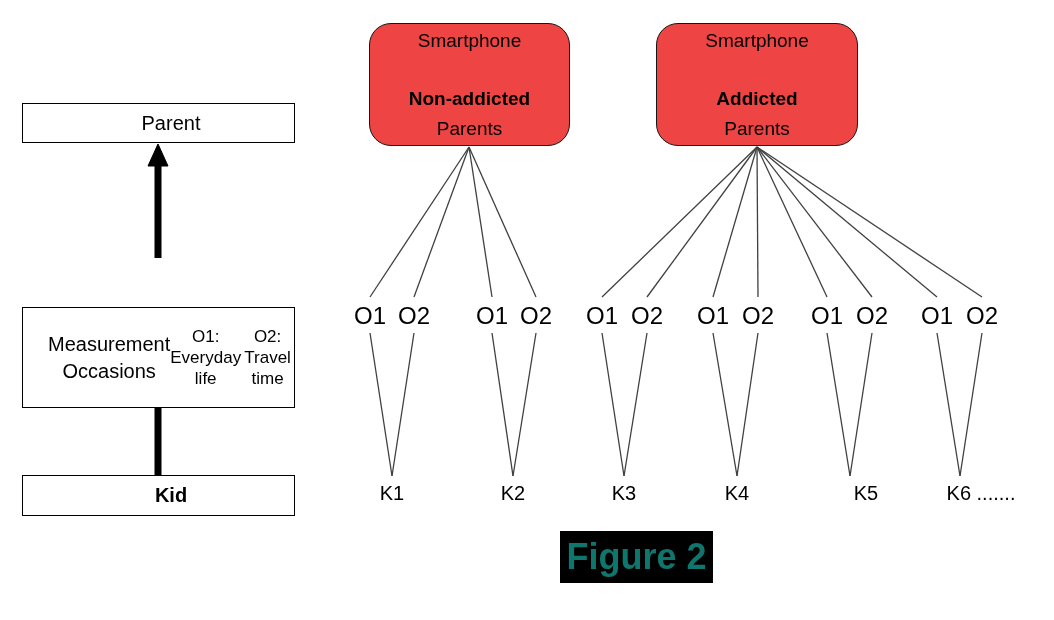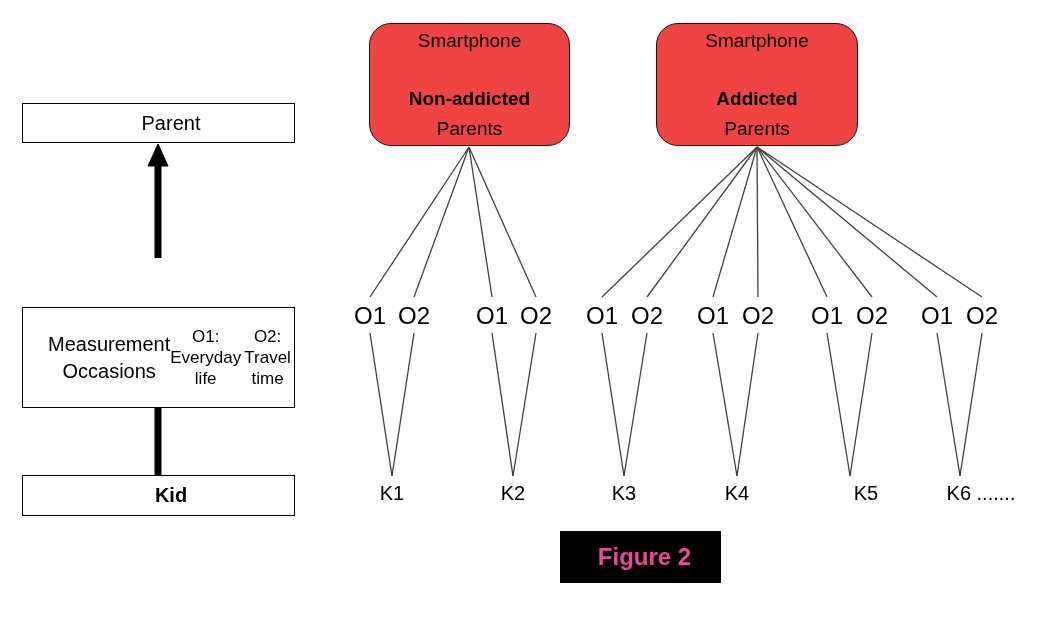--- a/index.html
+++ b/index.html
@@ -30,22 +30,22 @@
   .olabel{
     position:absolute;top:302px;transform:translateX(-50%);
     font-size:24px;white-space:nowrap;
   }
   .klabel{
     position:absolute;top:482px;transform:translateX(-50%);
     font-size:20px;white-space:nowrap;
   }
   .caption{
     position:absolute;left:560px;top:531px;width:153px;height:52px;
-    background:#000;color:#ec4899;font-size:24px;font-weight:bold;
-    display:flex;align-items:center;justify-content:center;padding-left:8px;
+    background:#000;color:#0f766e;font-size:36px;font-weight:bold;
+    display:flex;align-items:center;justify-content:center;
   }
 </style>
 </head>
 <body>
 
 <div class="canvas">
 
   <svg class="lines-layer" width="1054" height="620" viewBox="0 0 1054 620">
 
     <g fill="#000" stroke="#000">

